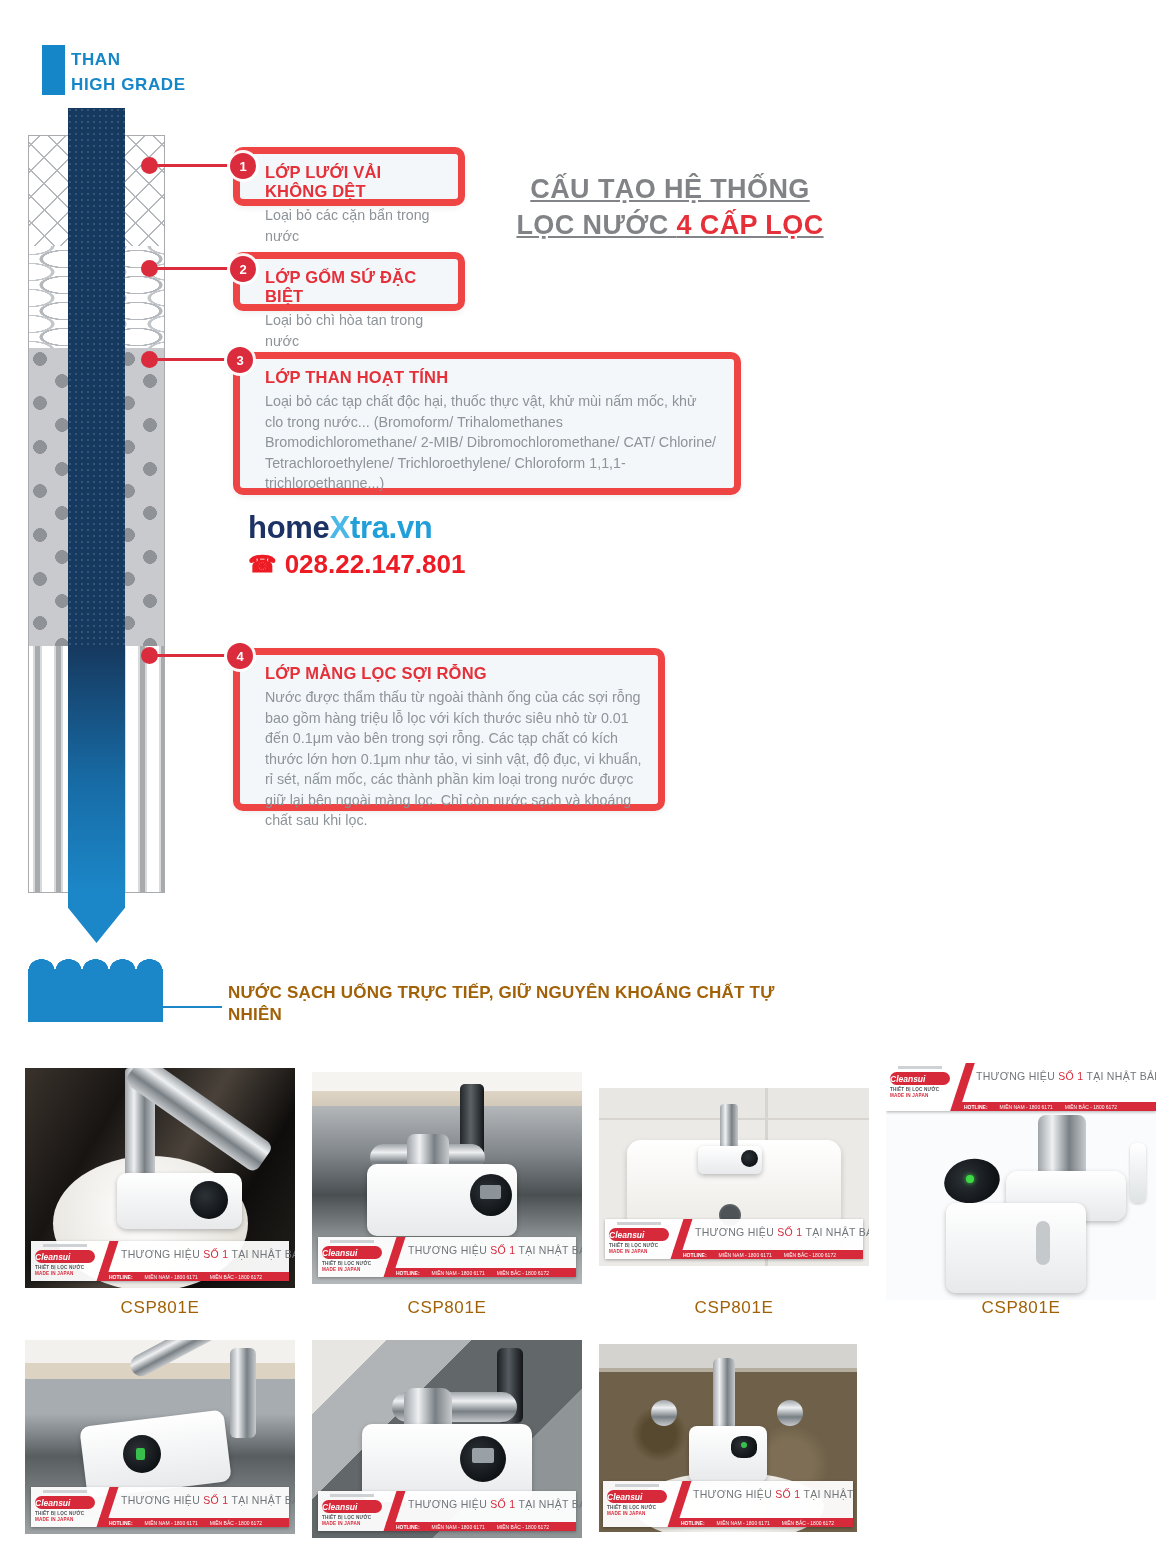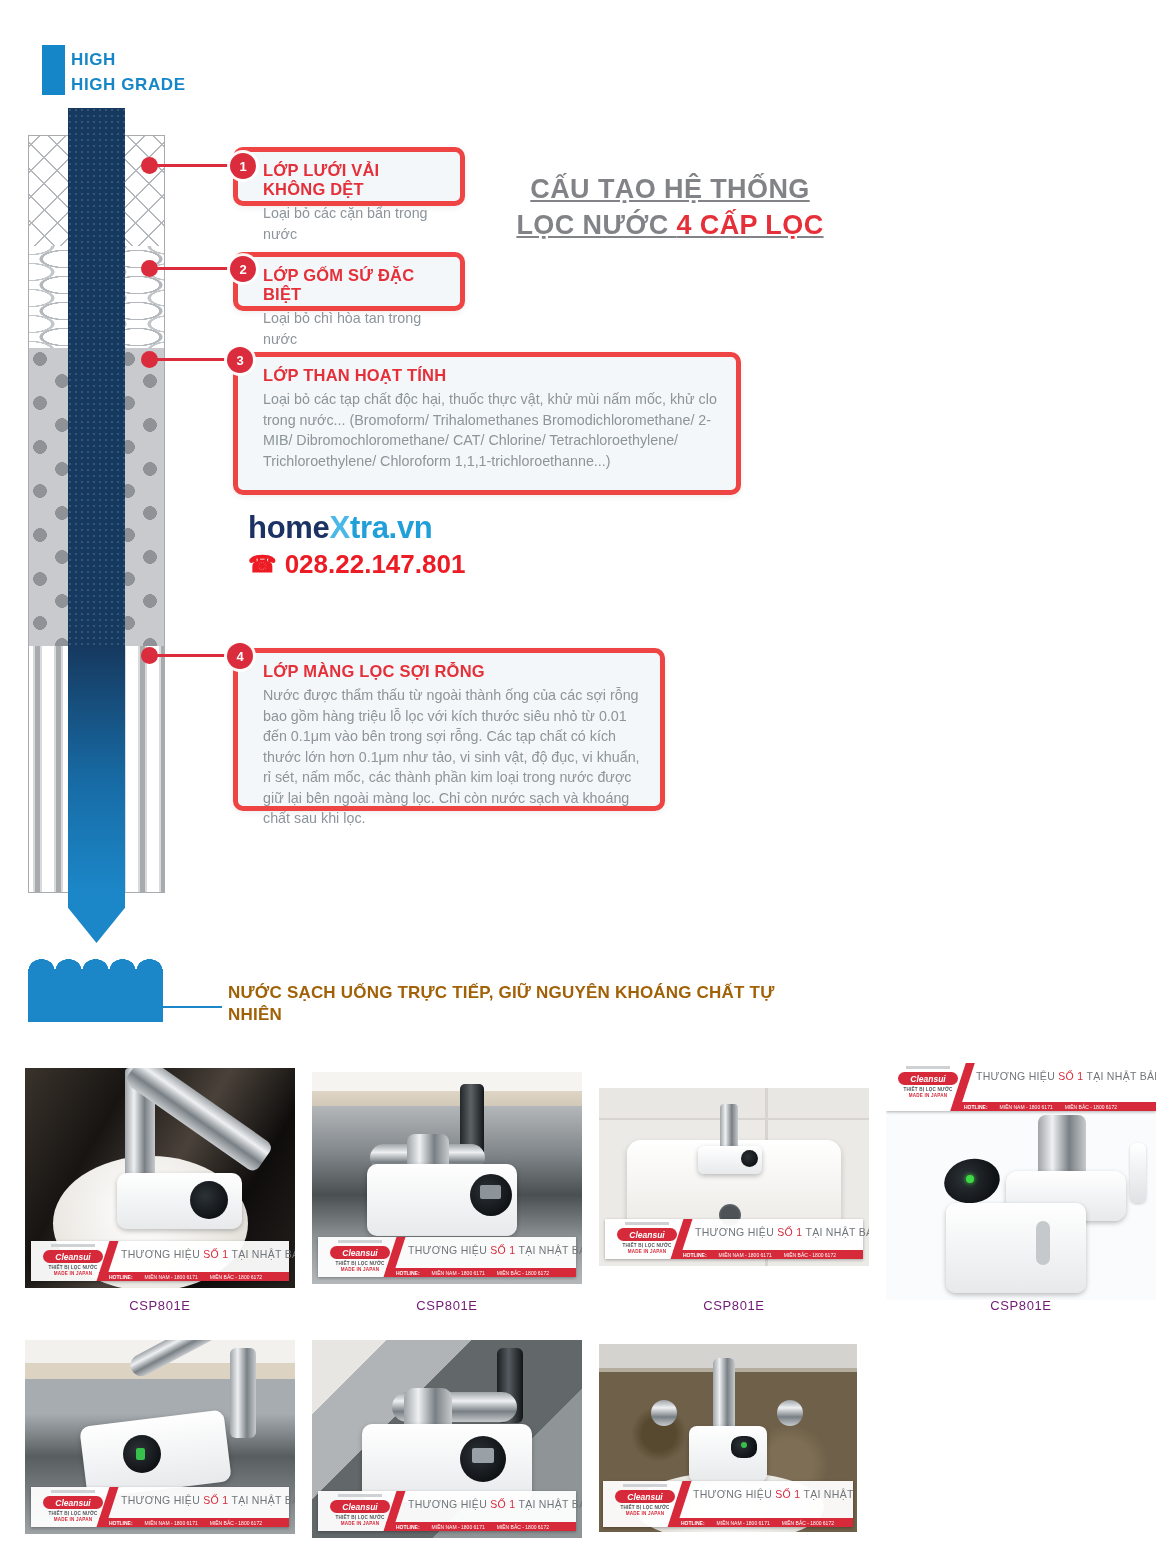--- a/index.html
+++ b/index.html
@@ -38,21 +38,21 @@
       clip-path:polygon(0 0,100% 0,100% 32%,50% 100%,0 32%);z-index:2;}
 
   
   .cline{position:absolute;height:3px;background:#da2c3c;z-index:3;}
   .cdot{position:absolute;width:17px;height:17px;border-radius:50%;background:#da2c3c;z-index:4;}
   .numc{position:absolute;width:26px;height:26px;border-radius:50%;background:#da2c3c;color:#fff;
         font-size:13px;font-weight:bold;display:flex;align-items:center;justify-content:center;
         box-shadow:0 0 0 3px rgba(255,255,255,.95);z-index:6;}
 
   
-  .callout{position:absolute;background:#f3f7f9;border:5px solid #ef4444;border-radius:10px;
+  .callout{position:absolute;background:#f3f7f9;border:7px solid #ef4444;border-radius:10px;
            box-shadow:0 2px 6px rgba(0,0,0,.07);box-sizing:border-box;padding:9px 16px 9px 25px;z-index:5;}
   .co-title{font-size:16.5px;font-weight:bold;color:#e5303a;letter-spacing:.2px;}
   .co-body{font-size:14.3px;color:#8d949a;line-height:20.5px;margin-top:4px;}
 
   
   .main-title{position:absolute;left:500px;top:171px;width:340px;text-align:center;font-weight:bold;
               font-size:27px;line-height:36px;color:#818386;letter-spacing:.4px;z-index:5;text-decoration:underline;}
   .main-title .red{color:#e5303a;}
 
   
@@ -69,21 +69,21 @@
   .water::before{content:"";position:absolute;left:0;top:0;width:100%;height:12px;
       background-image:radial-gradient(ellipse 13px 11px at 50% 100%,#1b87c9 97%,transparent 100%);
       background-size:27px 12px;background-repeat:repeat-x;}
   .water::after{content:"";position:absolute;left:0;top:11px;right:0;bottom:0;background:#1b87c9;}
   .wline{position:absolute;left:150px;top:1006px;width:72px;height:2px;background:#1b87c9;z-index:3;}
   .wnote{position:absolute;left:228px;top:982px;width:550px;font-size:17px;line-height:22px;
          font-weight:bold;color:#a16207;letter-spacing:.2px;z-index:5;}
 
   
   .photo{position:absolute;overflow:hidden;background:#ddd;}
-  .caption{position:absolute;width:270px;text-align:center;font-size:13px;color:#701a75;letter-spacing:.6px;}
+  .caption{position:absolute;width:270px;text-align:center;font-size:17px;color:#a16207;letter-spacing:.6px;}
   .shape{position:absolute;}
   .chrome{background:linear-gradient(90deg,#9fa4a8,#eef0f2 30%,#798085 65%,#c7cacd);}
   .chromeh{background:linear-gradient(#9fa4a8,#eef0f2 30%,#798085 65%,#c7cacd);}
   .dev{background:linear-gradient(#ffffff,#e7e9eb);border-radius:10px;box-shadow:0 2px 5px rgba(0,0,0,.25);}
   .disp{background:radial-gradient(circle at 40% 40%,#2c3237,#101316 70%);border-radius:50%;}
 
   
   .scene1{background:linear-gradient(120deg,#3a332c 0%,#171412 28%,#4a423a 52%,#0f0d0c 74%,#23201c 100%);}
   .scene2{background:linear-gradient(#f6f4f0 0%,#f6f4f0 9%,#ded5c6 9%,#d2c9b9 16%,#b3b7ba 16%,#82878b 38%,#4a4f52 58%,#8d9295 78%,#b4b8ba 100%);}
   .scene3{background:linear-gradient(90deg,transparent 0 166px,#d8d5d0 166px 169px,transparent 169px),
@@ -94,42 +94,42 @@
   .scene7{background:
       radial-gradient(circle 28px at 60px 90px,#57492f 60%,transparent),
       radial-gradient(circle 40px at 190px 120px,#7d6e55 60%,transparent),
       radial-gradient(circle 22px at 130px 150px,#4e4334 60%,transparent),
       linear-gradient(#d5d3cf 0 24px,#b4ac9c 24px 28px,#6f6049 28px 100%);}
 
   
   .bslot{position:absolute;z-index:8;}
   .banner{position:relative;width:100%;height:100%;background:rgba(255,255,255,.95);
           box-shadow:0 1px 3px rgba(0,0,0,.3);}
-  .bn-left{position:absolute;left:12px;top:2px;width:60px;text-align:center;}
+  .bn-left{position:absolute;left:4px;top:2px;width:60px;text-align:left;}
   .bn-tiny{height:3px;background:#cfd2d4;margin:1px 8px 3px;}
   .bn-logo{background:#d6293a;color:#fff;border-radius:8px;font-size:8.5px;font-weight:bold;
            font-style:italic;padding:1.5px 0;}
   .bn-sub{font-size:4.6px;color:#4e5357;margin-top:1.5px;font-weight:bold;letter-spacing:.2px;}
   .bn-sub.red{color:#d6293a;}
   .bn-slash{position:absolute;left:72px;top:0;bottom:0;width:9px;background:#d6293a;transform:skewX(-18deg);}
   .bn-main{position:absolute;left:90px;top:7px;right:2px;font-size:10.5px;color:#71767a;
            letter-spacing:.3px;white-space:nowrap;}
   .bn-main .red-bold{color:#d6293a;font-weight:normal;}
   .bn-strip{position:absolute;left:68px;right:0;bottom:0;height:9px;background:#d6293a;color:#fff;
             font-size:5px;display:flex;align-items:center;gap:12px;padding-left:10px;white-space:nowrap;}
   .bn-hl{font-weight:bold;}
 </style>
 </head>
 <body>
 
 <div class="page">
 
   <div class="badge-bar"></div>
   <div class="badge-text">
-    <div>HIGH</div>
+    <div>THAN</div>
     <div>HIGH GRADE</div>
   </div>
 
   <div class="band-top"></div>
   <div class="col-frame">
     <div class="sect sect-mesh"></div>
     <div class="sect sect-wave"></div>
     <div class="sect sect-dots"></div>
     <div class="sect sect-fiber"></div>
   </div>

